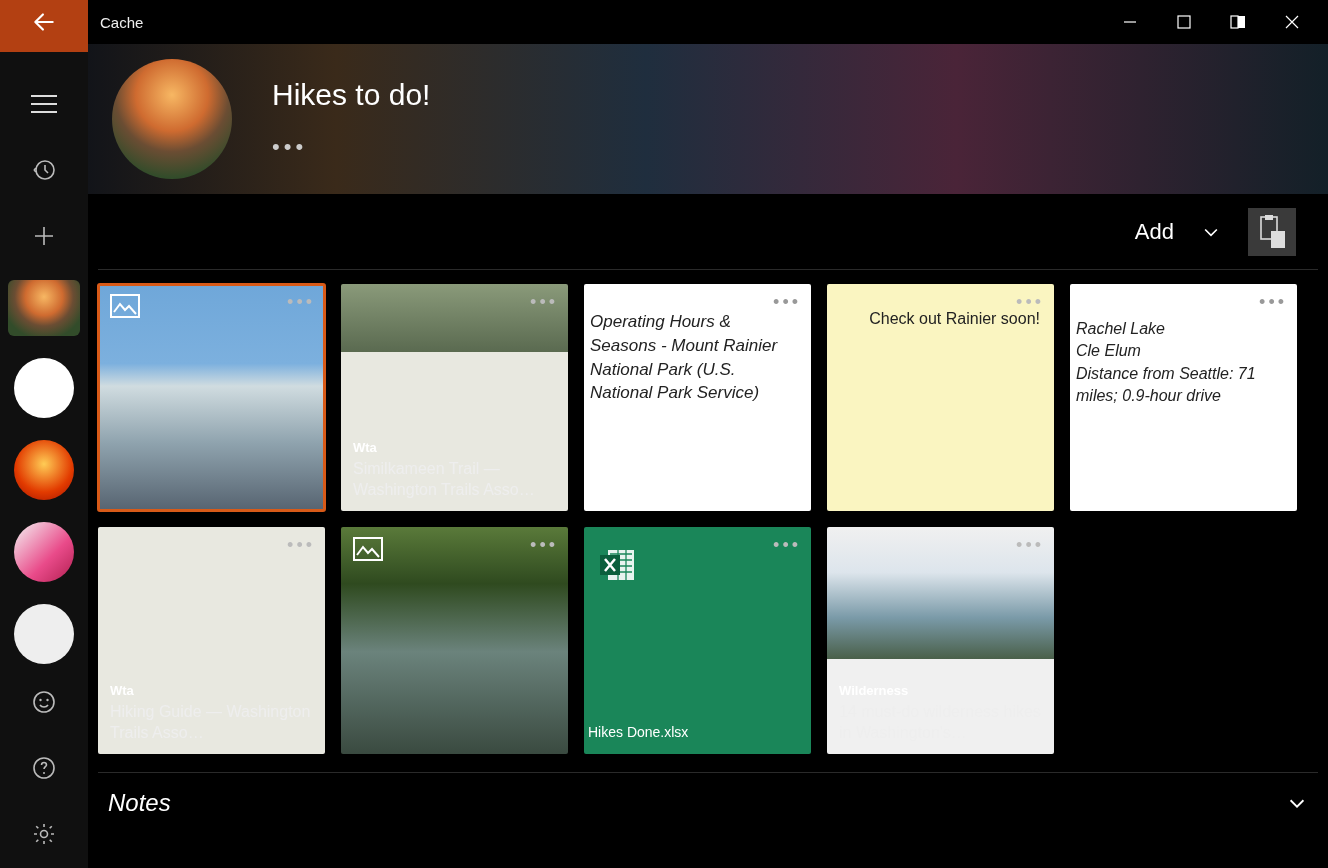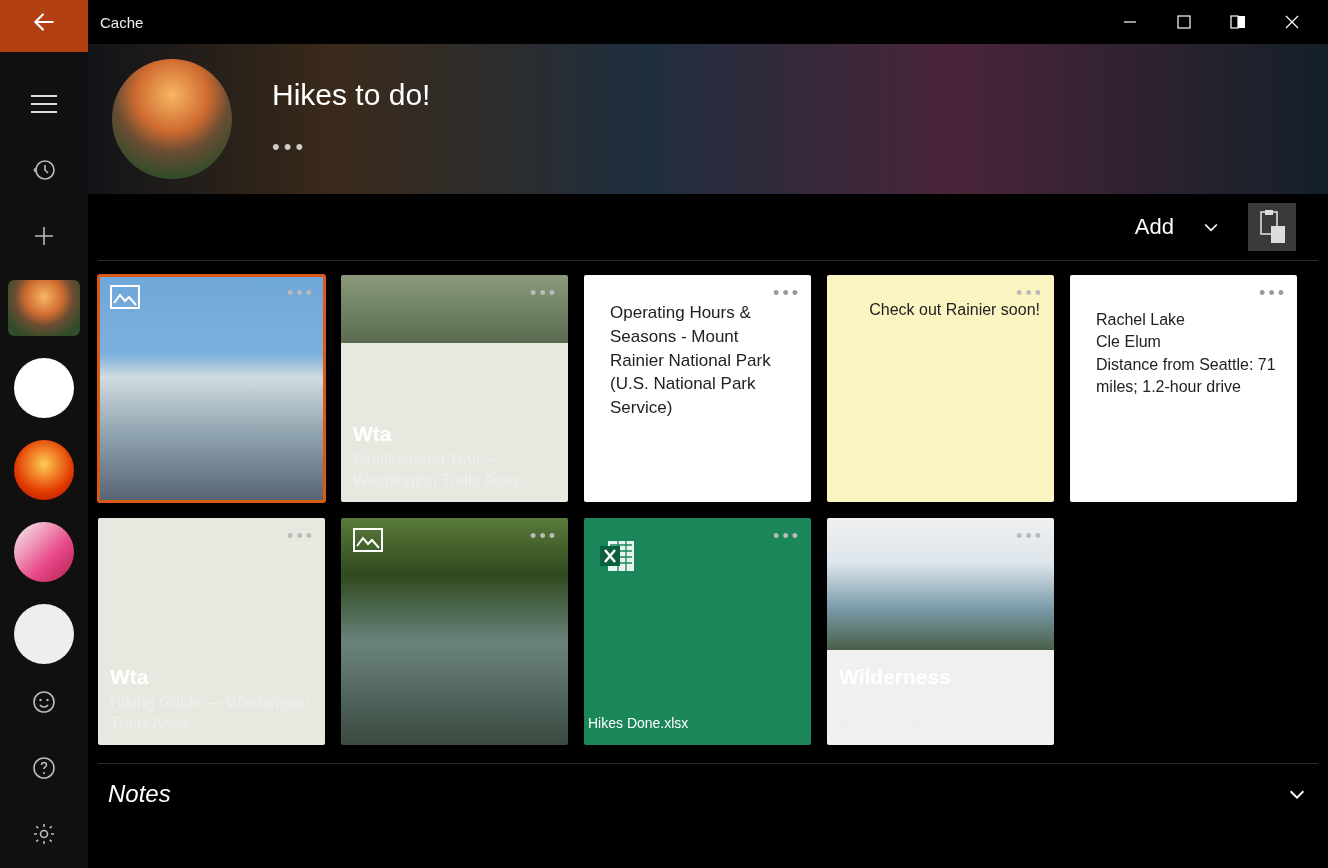--- a/index.html
+++ b/index.html
@@ -79,21 +79,21 @@
   gap: 40px;
 }
 .hero-thumb {
   width: 120px; height: 120px;
   border-radius: 50%;
   background: radial-gradient(circle at 50% 30%, #f7b763 0%, #cf6b30 35%, #6b4d33 55%, #324c2a 80%);
 }
 .hero-title { font-size: 30px; font-weight: 400; }
 .hero-more { margin-top: 22px; letter-spacing: 4px; color: #ccc; font-size: 22px; }
 .add-row {
-  height: 67px;
+  height: 76px;
   display: flex;
   align-items: center;
   justify-content: flex-end;
   padding-right: 22px;
   gap: 27px;
   border-bottom: 1px solid #2a2a2a;
   margin: 0 10px 0 10px;
 }
 .add-label { font-size: 22px; }
 .clip-btn {
@@ -121,29 +121,29 @@
 }
 .card.selected { outline: 3px solid #d85a18; outline-offset: -2px; }
 .card .type-icon {
   position: absolute; top: 10px; left: 12px;
   color: #fff;
 }
 .card .label-block {
   position: absolute; left: 12px; right: 10px; bottom: 10px;
   color: #fff;
 }
-.card .site { font-size: 21px; font-weight: 600; margin-bottom: 4px; }
+.card .site { font-size: 13px; font-weight: 600; margin-bottom: 4px; }
 .card .desc { font-size: 16px; color: #eee; line-height: 1.3; overflow: hidden;
   display: -webkit-box; -webkit-line-clamp: 2; -webkit-box-orient: vertical; }
 
 .card.white { background: #fff; color: #222; }
 .card.white .more { color: #999; }
 .card.white .text {
-  position: absolute; top: 26px; left: 26px; right: 14px;
-  color: #222; font-size: 17px; line-height: 1.4;
+  position: absolute; top: 26px; left: 6px; right: 14px;
+  color: #222; font-size: 17px; line-height: 1.4; font-style: italic;
 }
 .card.white.low .text { top: 34px; font-size: 16px; }
 .card.note { background: #faf5c1; }
 .card.note .text {
   position: absolute; top: 26px; left: 14px; right: 14px;
   color: #222; font-size: 16px; text-align: right;
 }
 .card.excel { background: #1a8659; }
 .card.excel .fname {
   position: absolute; left: 4px; bottom: 14px; color: #fff; font-size: 14px;
@@ -301,21 +301,21 @@
 
       <div class="card note">
         <div class="more">•••</div>
         <div class="text">Check out Rainier soon!</div>
       </div>
 
       <div class="card white low">
         <div class="more">•••</div>
         <div class="text" style="white-space:pre-line;">Rachel Lake
 Cle Elum
-Distance from Seattle: 71 miles; 1.2-hour drive</div>
+Distance from Seattle: 71 miles; 0.9-hour drive</div>
       </div>
 
       <div class="card img-wta2">
         <div class="more">•••</div>
         <div class="label-block">
           <div class="site">Wta</div>
           <div class="desc">Hiking Guide — Washington Trails Asso…</div>
         </div>
       </div>
 

